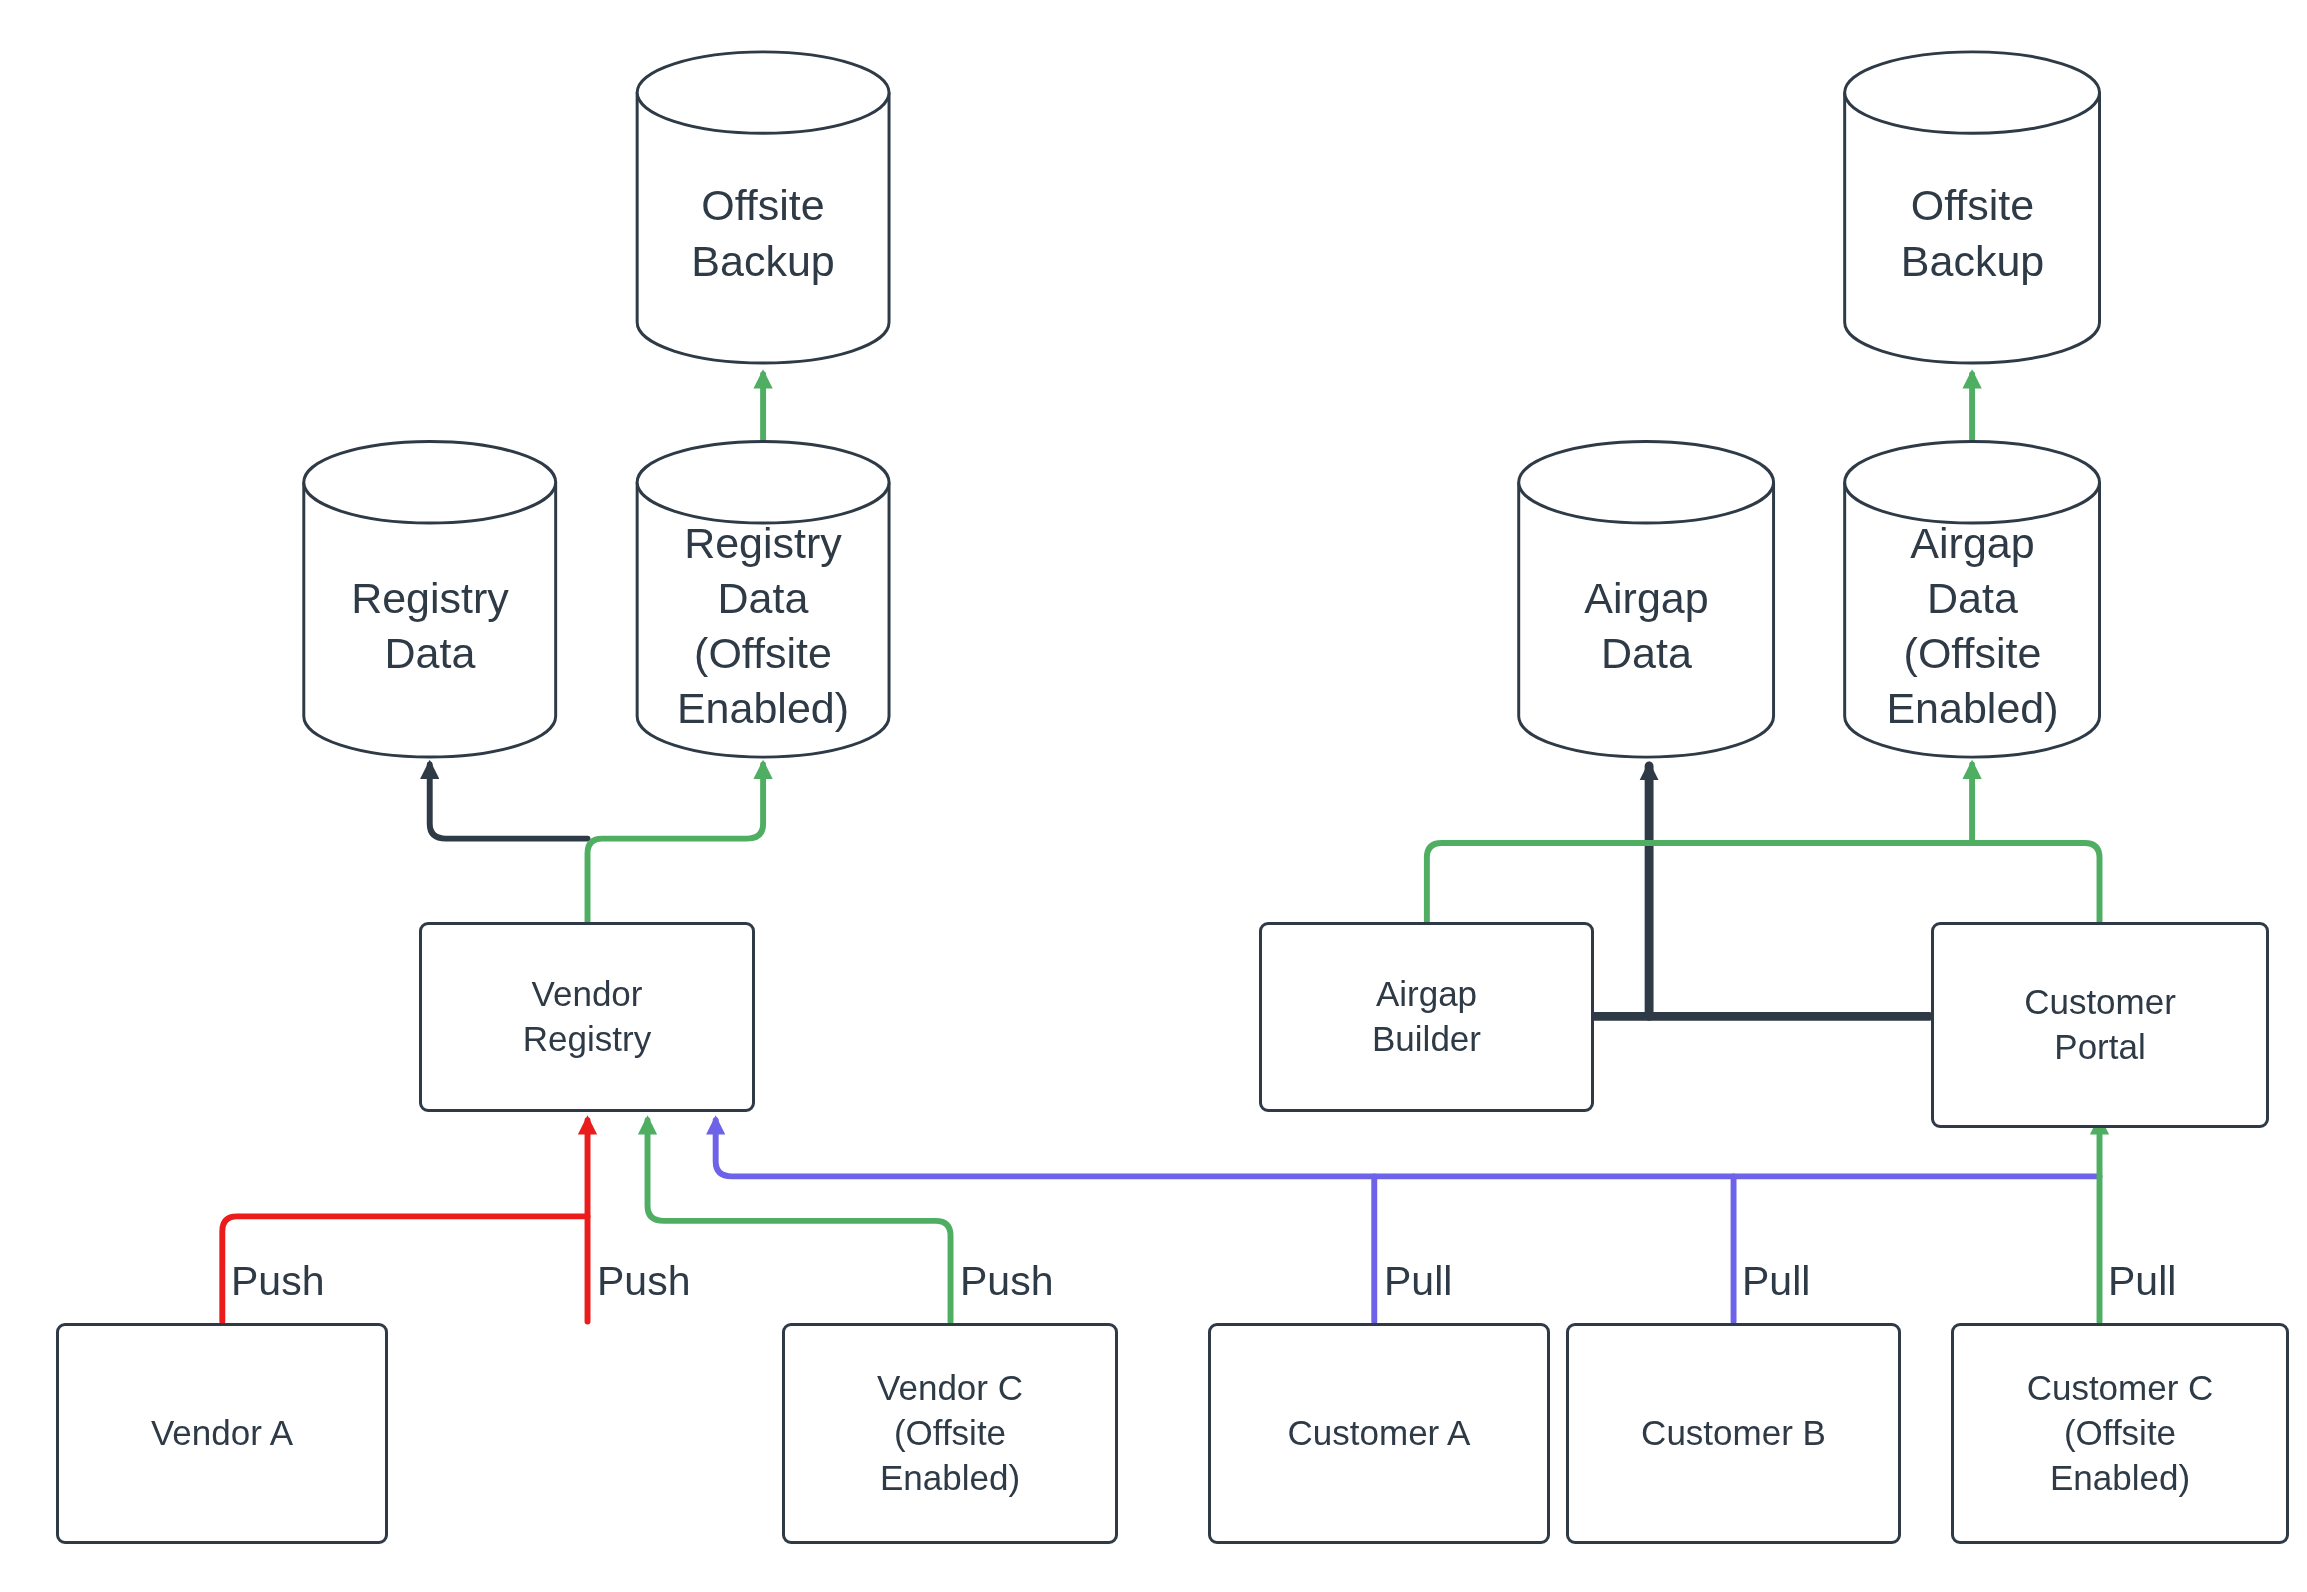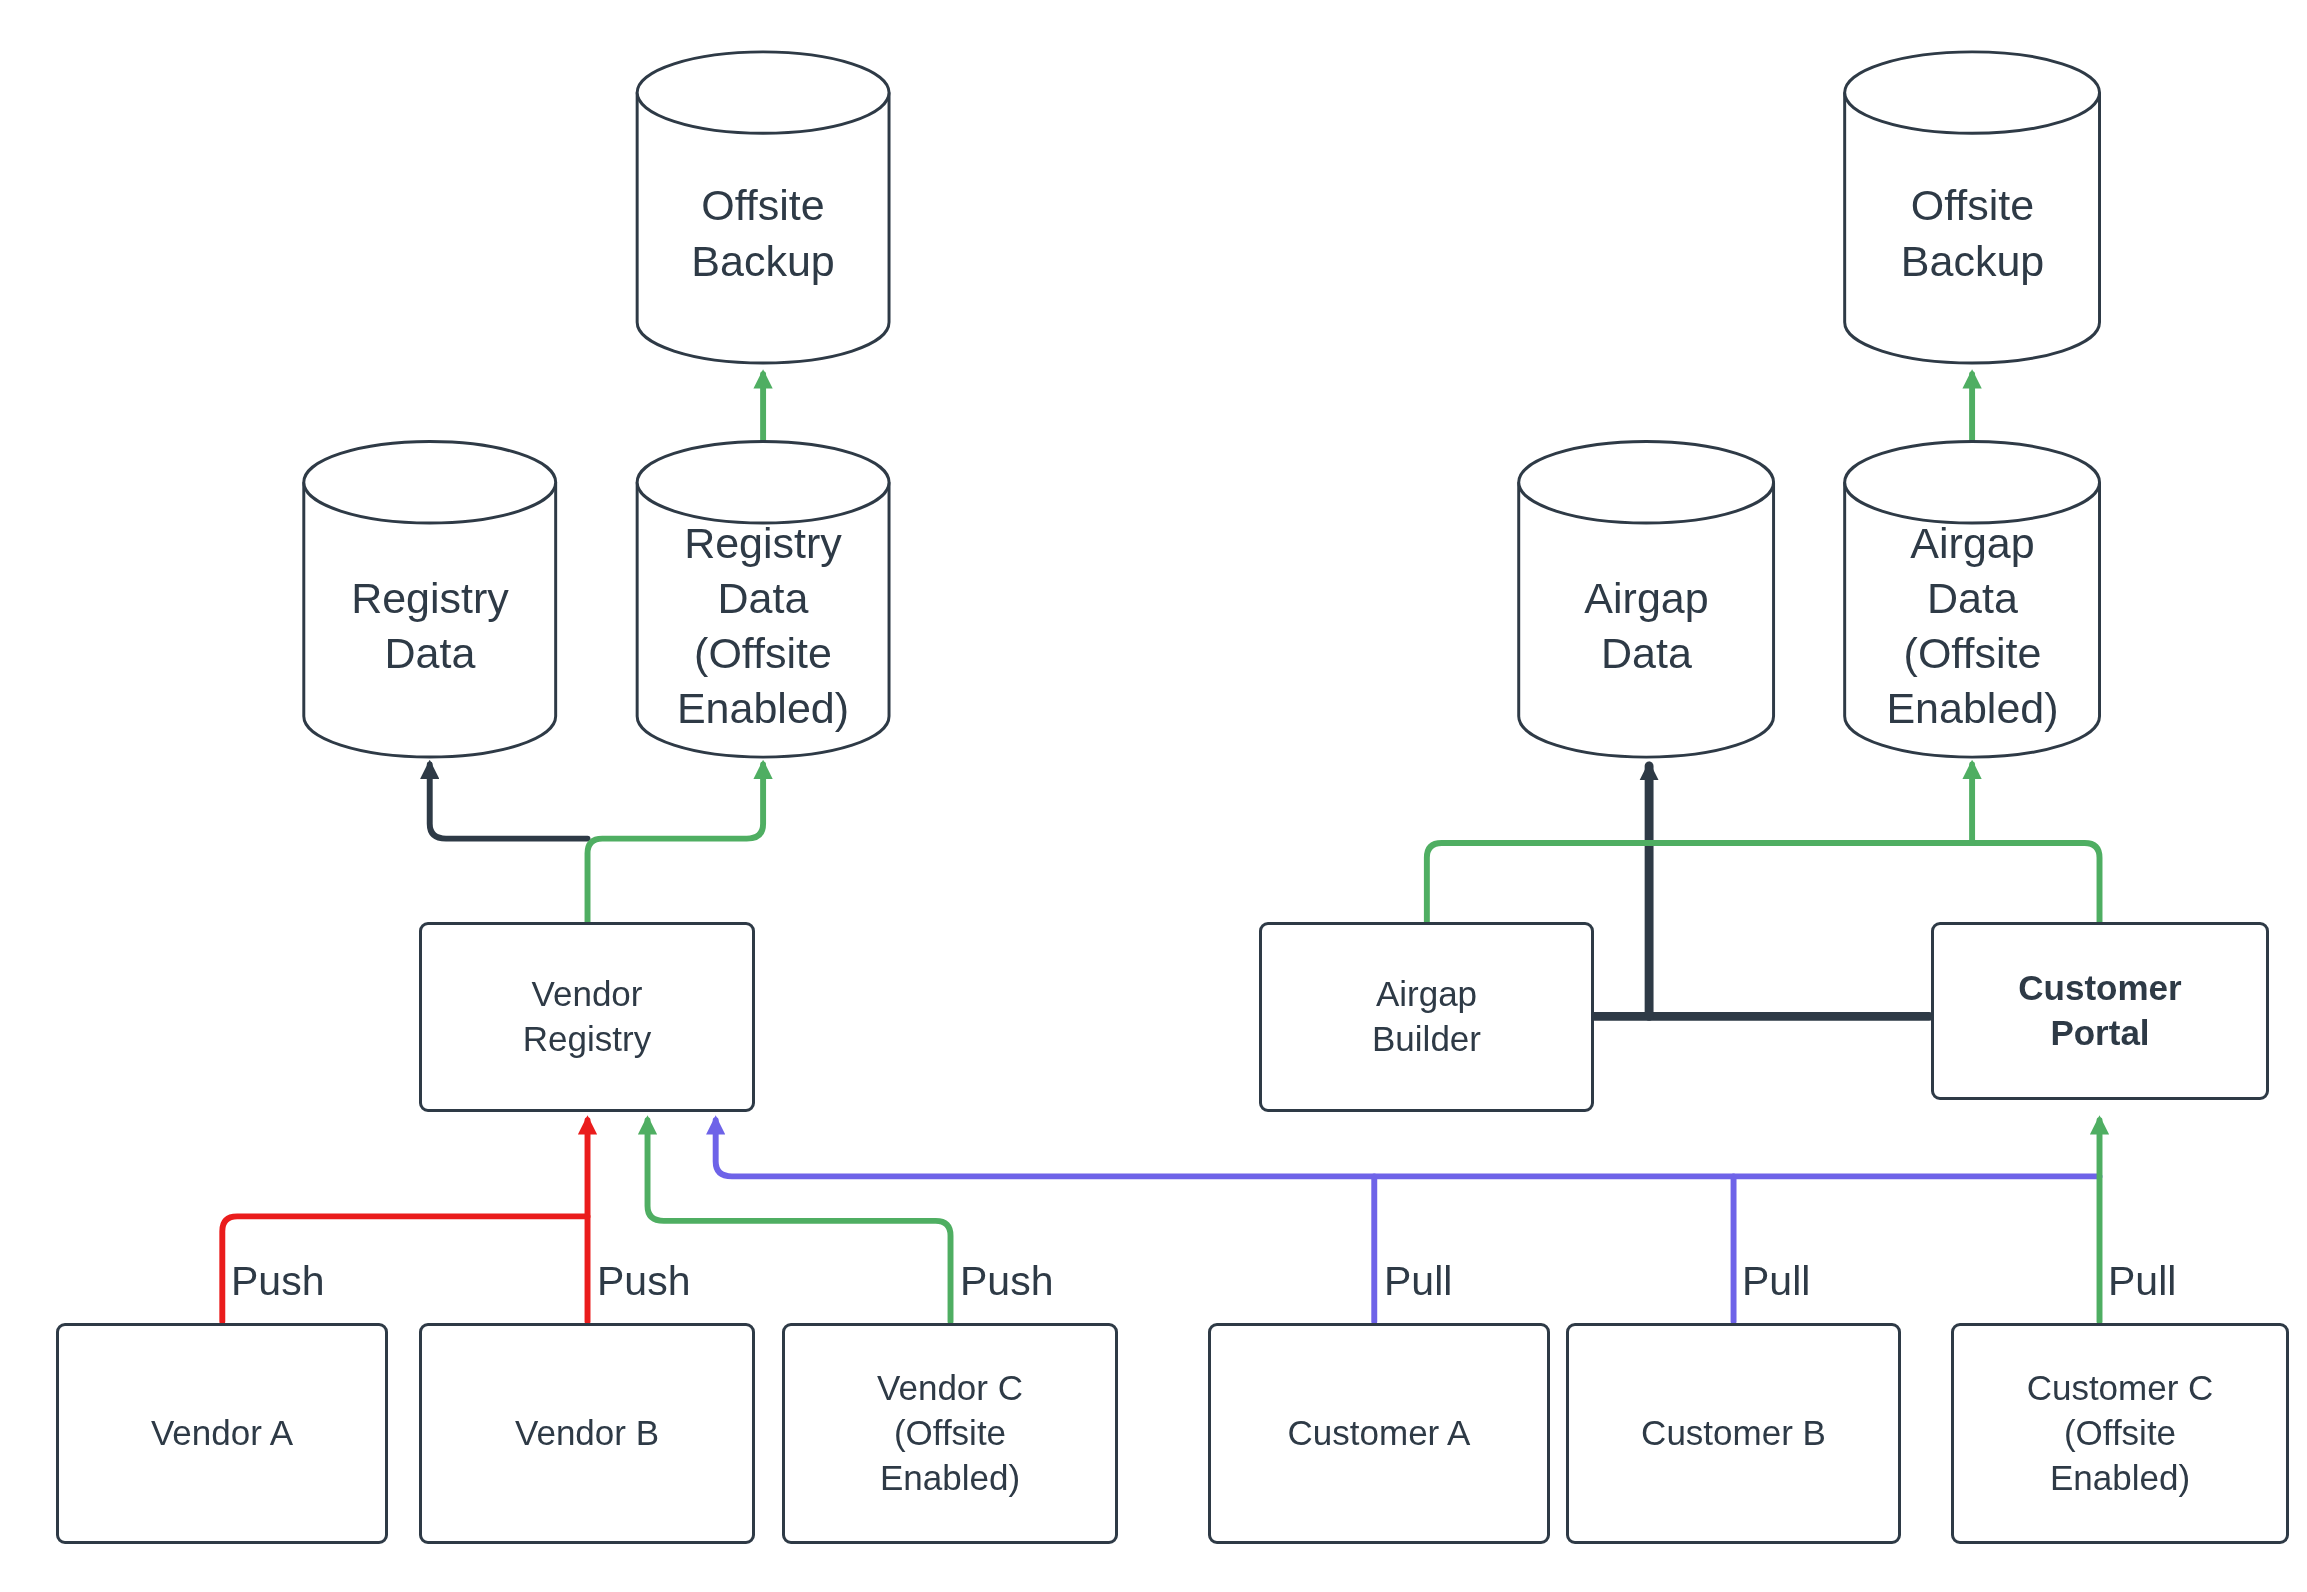--- a/index.html
+++ b/index.html
@@ -143,30 +143,27 @@
 Backup</div>
 
   <div class="node-box" style="left:419px; top:922px; width:336px; height:190px;">
     <span>Vendor
 Registry</span>
   </div>
   <div class="node-box" style="left:1259px; top:922px; width:335px; height:190px;">
     <span>Airgap
 Builder</span>
   </div>
-  <div class="node-box" style="left:1931px; top:922px; width:338px; height:178px;font-weight:bold;">
+  <div class="node-box" style="left:1931px; top:922px; width:338px; height:206px;">
     <span>Customer
 Portal</span>
   </div>
 
   <div class="node-box" style="left:56px; top:1323px; width:332px; height:221px;">
     <span>Vendor A</span>
-  </div>
-  <div class="node-box" style="left:419px; top:1323px; width:336px; height:221px;">
-    <span>Vendor B</span>
   </div>
   <div class="node-box" style="left:782px; top:1323px; width:336px; height:221px;">
     <span>Vendor C
 (Offsite
 Enabled)</span>
   </div>
   <div class="node-box" style="left:1208px; top:1323px; width:342px; height:221px;">
     <span>Customer A</span>
   </div>
   <div class="node-box" style="left:1566px; top:1323px; width:335px; height:221px;">

